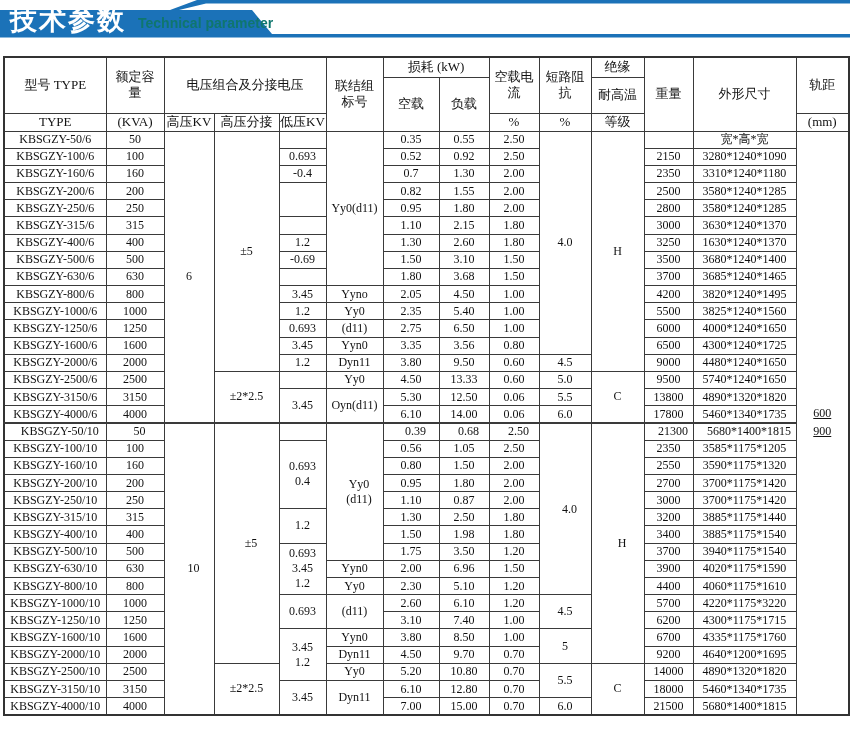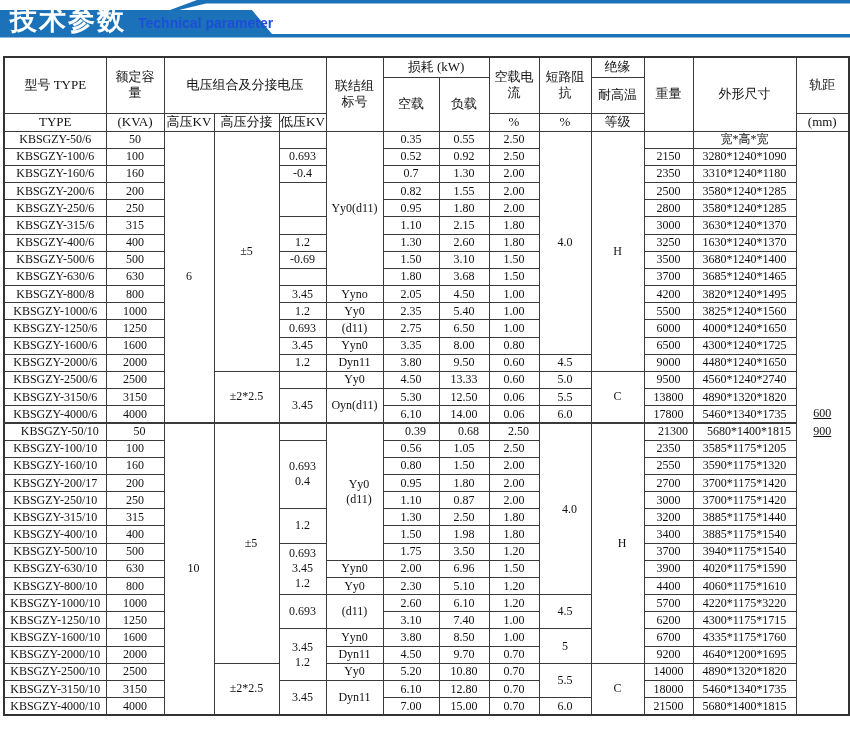--- a/index.html
+++ b/index.html
@@ -12,21 +12,21 @@
   .banner svg { position:absolute; left:0; top:0; }
   .banner-title-zh {
     position:absolute; left:10px; top:7px;
     font-family:"Liberation Sans","DejaVu Sans",sans-serif;
     font-size:27px; font-weight:bold; color:#fff; letter-spacing:2px;
     line-height:1;
   }
   .banner-title-en {
     position:absolute; left:138px; top:16px;
     font-family:"Liberation Sans","DejaVu Sans",sans-serif;
-    font-size:14px; font-weight:bold; color:#1d4ed8; letter-spacing:0px;
+    font-size:14px; font-weight:bold; color:#0f766e; letter-spacing:0px;
     line-height:1;
   }
   
   table.params {
     border-collapse:collapse; table-layout:fixed;
     width:845px; margin:18px 0 0 3px;
     border:2px solid #333;
   }
   .params th, .params td {
     border:1px solid #3a3a3a;
@@ -198,21 +198,21 @@
         <td>KBSGZY-630/6</td>
         <td>630</td>
         <td></td>
         <td>1.80</td>
         <td>3.68</td>
         <td>1.50</td>
         <td>3700</td>
         <td>3685*1240*1465</td>
       </tr>
       <tr>
-        <td>KBSGZY-800/8</td>
+        <td>KBSGZY-800/6</td>
         <td>800</td>
         <td>3.45</td>
         <td>Yyno</td>
         <td>2.05</td>
         <td>4.50</td>
         <td>1.00</td>
         <td>4200</td>
         <td>3820*1240*1495</td>
       </tr>
       <tr>
@@ -236,21 +236,21 @@
         <td>1.00</td>
         <td>6000</td>
         <td>4000*1240*1650</td>
       </tr>
       <tr>
         <td>KBSGZY-1600/6</td>
         <td>1600</td>
         <td>3.45</td>
         <td>Yyn0</td>
         <td>3.35</td>
-        <td>8.00</td>
+        <td>3.56</td>
         <td>0.80</td>
         <td>6500</td>
         <td>4300*1240*1725</td>
       </tr>
       <tr>
         <td>KBSGZY-2000/6</td>
         <td>2000</td>
         <td>1.2</td>
         <td>Dyn11</td>
         <td>3.80</td>
@@ -265,21 +265,21 @@
         <td>2500</td>
         <td rowspan="3">±2*2.5</td>
         <td></td>
         <td>Yy0</td>
         <td>4.50</td>
         <td>13.33</td>
         <td>0.60</td>
         <td>5.0</td>
         <td rowspan="3">C</td>
         <td>9500</td>
-        <td>4560*1240*2740</td>
+        <td>5740*1240*1650</td>
       </tr>
       <tr>
         <td>KBSGZY-3150/6</td>
         <td>3150</td>
         <td rowspan="2">3.45</td>
         <td rowspan="2">Oyn(d11)</td>
         <td>5.30</td>
         <td>12.50</td>
         <td>0.06</td>
         <td>5.5</td>
@@ -325,21 +325,21 @@
       <tr>
         <td>KBSGZY-160/10</td>
         <td>160</td>
         <td>0.80</td>
         <td>1.50</td>
         <td>2.00</td>
         <td>2550</td>
         <td>3590*1175*1320</td>
       </tr>
       <tr>
-        <td>KBSGZY-200/17</td>
+        <td>KBSGZY-200/10</td>
         <td>200</td>
         <td>0.95</td>
         <td>1.80</td>
         <td>2.00</td>
         <td>2700</td>
         <td>3700*1175*1420</td>
       </tr>
       <tr>
         <td>KBSGZY-250/10</td>
         <td>250</td>

